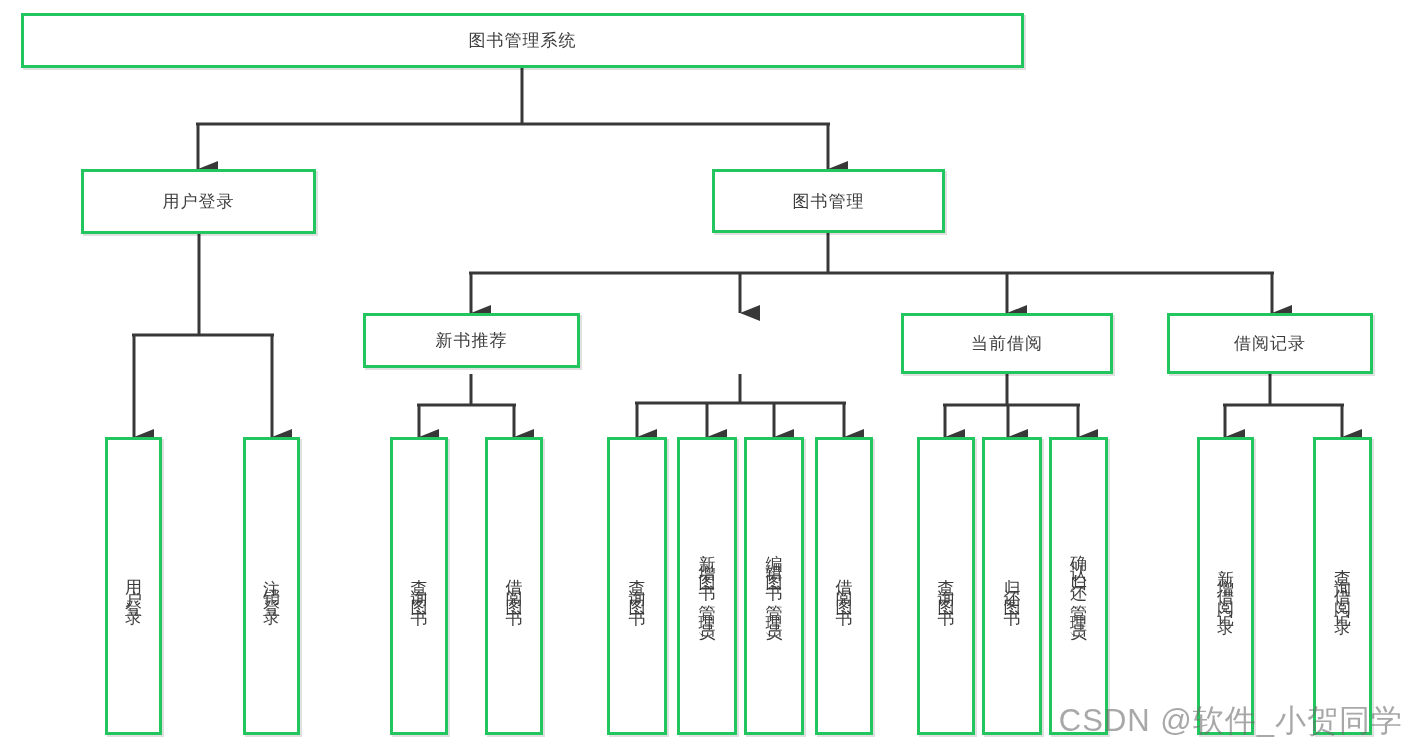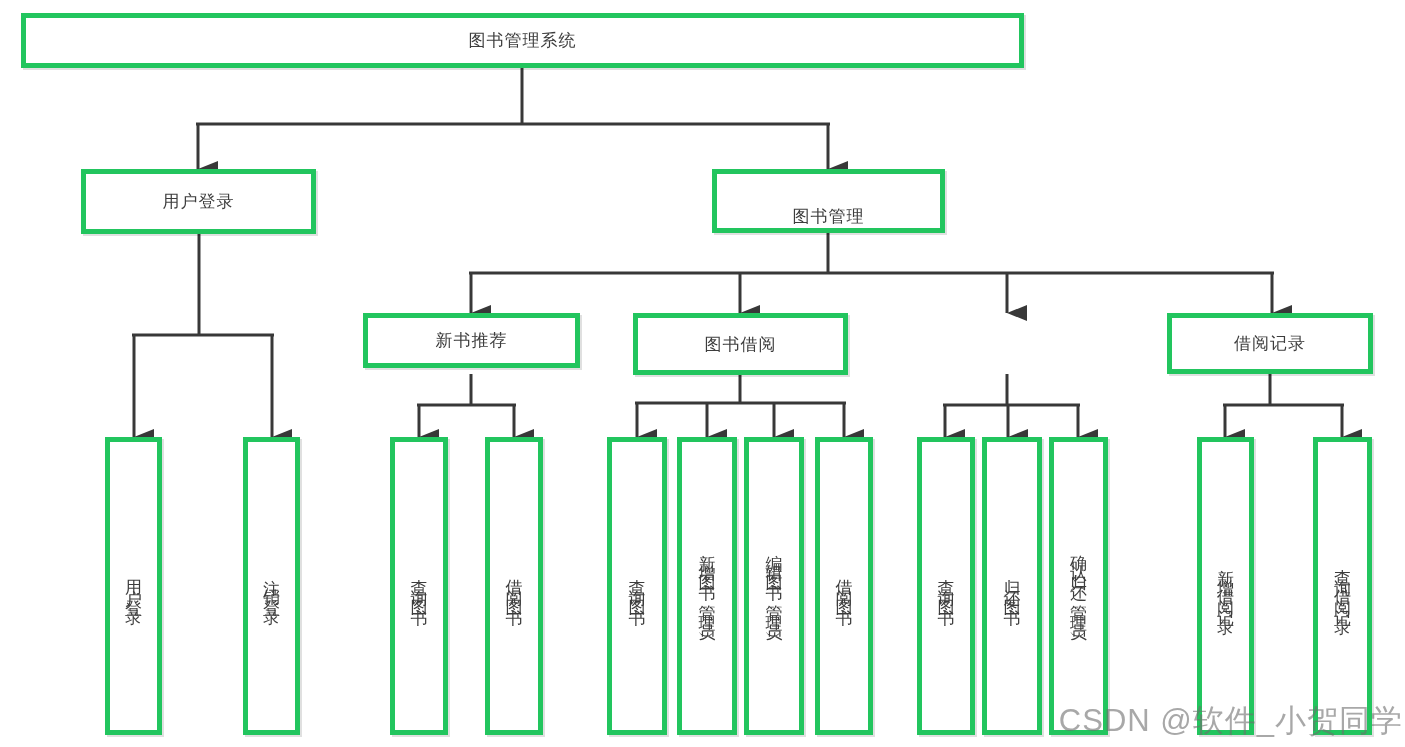--- a/index.html
+++ b/index.html
@@ -24,21 +24,21 @@
   }
   .ln {
     stroke: #383838;
     stroke-width: 3;
     fill: none;
   }
   .node {
     position: absolute;
     box-sizing: border-box;
     background: #ffffff;
-    border: 5px solid #22c55e;
+    border: 3px solid #22c55e;
     box-shadow: 2px 2px 0 rgba(0,0,0,0.12);
     display: flex;
     align-items: center;
     justify-content: center;
     color: #3d3d3d;
   }
   .node-h .node-label {
     font-size: 17px;
     letter-spacing: 1px;
     white-space: nowrap;
@@ -128,29 +128,29 @@
     </g>
   </svg>
 
   <div class="node node-h" style="left:21px; top:13px; width:1003px; height:55px;">
     <span class="node-label">图书管理系统</span>
   </div>
 
   <div class="node node-h" style="left:81px; top:169px; width:235px; height:65px;">
     <span class="node-label">用户登录</span>
   </div>
-  <div class="node node-h" style="left:712px; top:169px; width:233px; height:64px;align-items:flex-end;">
+  <div class="node node-h" style="left:712px; top:169px; width:233px; height:64px;">
     <span class="node-label">图书管理</span>
   </div>
 
   <div class="node node-h" style="left:363px; top:313px; width:217px; height:55px;">
     <span class="node-label">新书推荐</span>
   </div>
-  <div class="node node-h" style="left:633px; top:313px; width:215px; height:62px;">
-    <span class="node-label">图书借阅</span>
+  <div class="node node-h" style="left:901px; top:313px; width:212px; height:61px;">
+    <span class="node-label">当前借阅</span>
   </div>
   <div class="node node-h" style="left:1167px; top:313px; width:206px; height:61px;">
     <span class="node-label">借阅记录</span>
   </div>
 
   <div class="node node-v" style="left:105px; top:437px; width:57px; height:298px;">
     <span class="node-label">用户登录</span>
   </div>
   <div class="node node-v" style="left:243px; top:437px; width:57px; height:298px;">
     <span class="node-label">注销登录</span>

